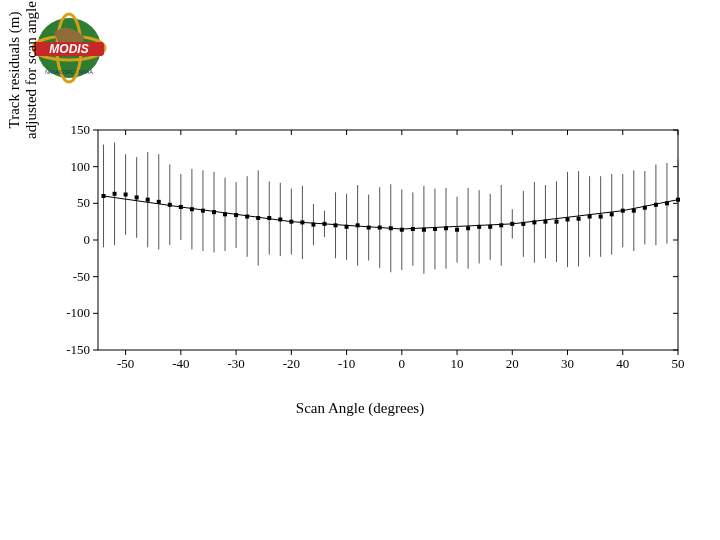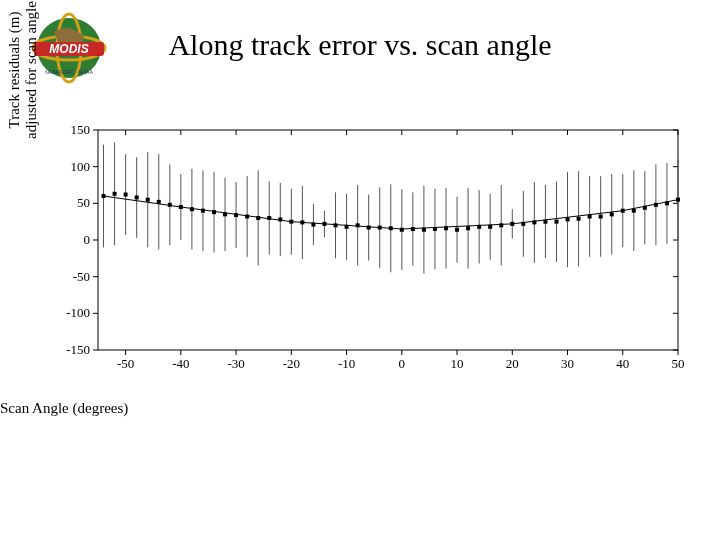--- a/index.html
+++ b/index.html
@@ -2,41 +2,40 @@
 <html><head>
 <meta charset="utf-8">
 <style>
   html,body{margin:0;padding:0;width:720px;height:540px;background:#fff;font-family:"Times New Roman",serif;color:#000}
   .slide{position:relative;width:580px;height:540px}
   .logo{position:absolute;left:24px;top:12px;width:90px;height:72px}
   .title{position:absolute;left:0;width:720px;top:28px;text-align:center;font-size:30px}
   .chart{position:absolute;left:38px;top:120px;width:650px;height:270px}
   .ylabel{position:absolute;left:6px;top:160px;width:180px;transform:rotate(-90deg);transform-origin:left top;font-size:15px;text-align:center}
   .ylabel div{line-height:1.1}
-  .xlabel{position:absolute;left:0;width:720px;top:400px;font-size:15px}
+  .xlabel{position:absolute;left:0;width:720px;top:400px;text-align:center;font-size:15px}
   .caption{position:absolute;left:180px;top:458px;width:390px;font-size:17px;line-height:1.25}
   .axis-text{font-family:"Times New Roman",serif;font-size:13px;fill:#000}
 </style>
 </head>
 <body>
 <div class="slide">
 
 <div class="logo">
   <svg viewBox="0 0 90 72" width="90" height="72">
     <ellipse cx="45" cy="36" rx="32" ry="30" fill="#2e7d32"></ellipse>
     <ellipse cx="45" cy="36" rx="36" ry="12" fill="none" stroke="#d4a017" stroke-width="3"></ellipse>
     <ellipse cx="45" cy="36" rx="12" ry="34" fill="none" stroke="#d4a017" stroke-width="3"></ellipse>
     <path d="M30 20 Q45 10 60 25 Q55 40 45 45 Q35 35 30 20" fill="#8d6e3a"></path>
     <rect x="10" y="30" width="70" height="14" rx="3" fill="#c62828"></rect>
     <text x="45" y="41" text-anchor="middle" font-family="Arial" font-weight="bold" font-style="italic" font-size="12" fill="#fff">MODIS</text>
     <text x="45" y="62" text-anchor="middle" font-family="Arial" font-size="5" fill="#203060">NASA/GSFC · NOAA</text>
   </svg>
 </div>
 
-<div class="title">Along track error vs. scan angle</div>
 
 <div class="ylabel">
   <div>Track residuals (m)</div>
   <div>adjusted for scan angle</div>
 </div>
 
 <div class="chart">
   <svg id="chart-svg" viewBox="0 0 650 270" width="650" height="270">
         <rect x="60" y="10" width="580" height="220" fill="none" stroke="#000" stroke-width="1"></rect>
         <line x1="60" x2="55" y1="230" y2="230" stroke="#000"></line>

